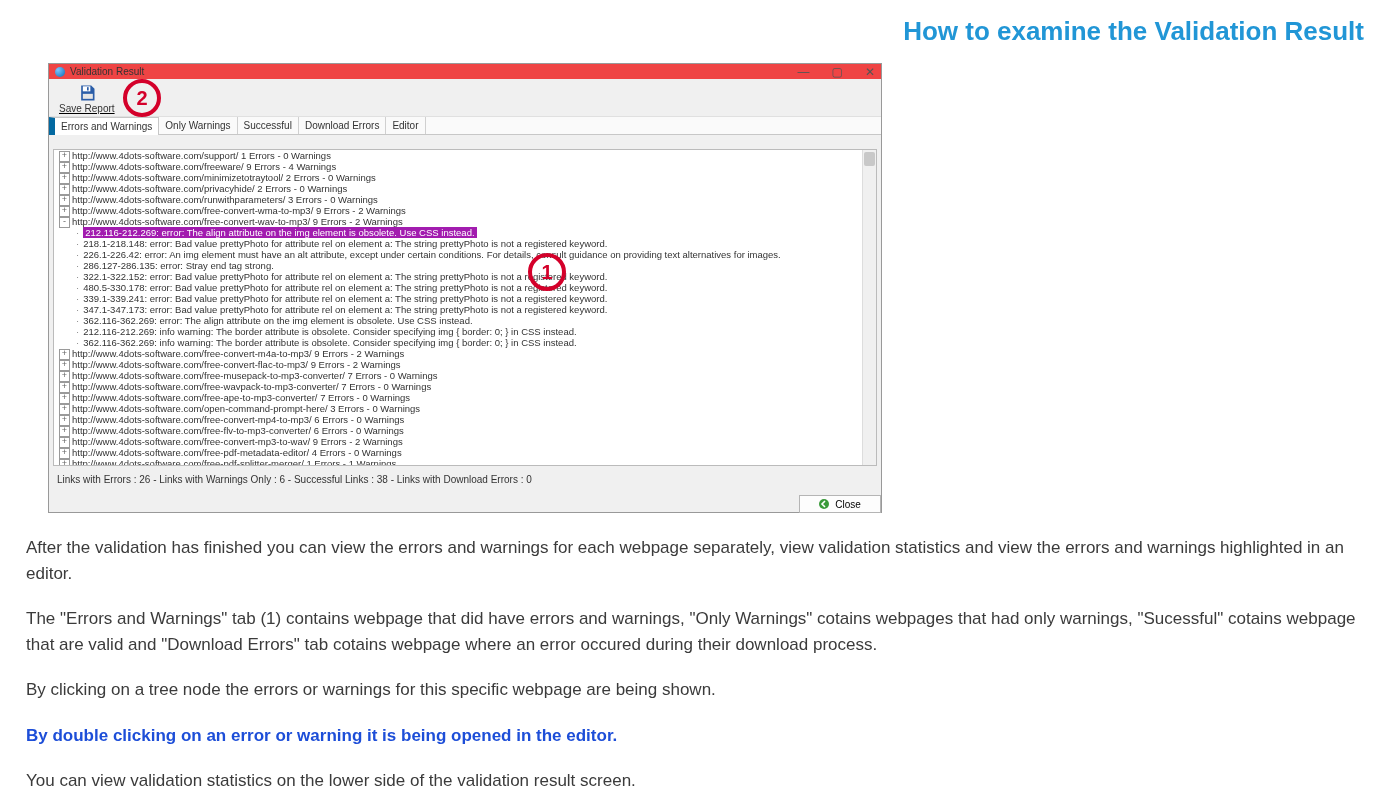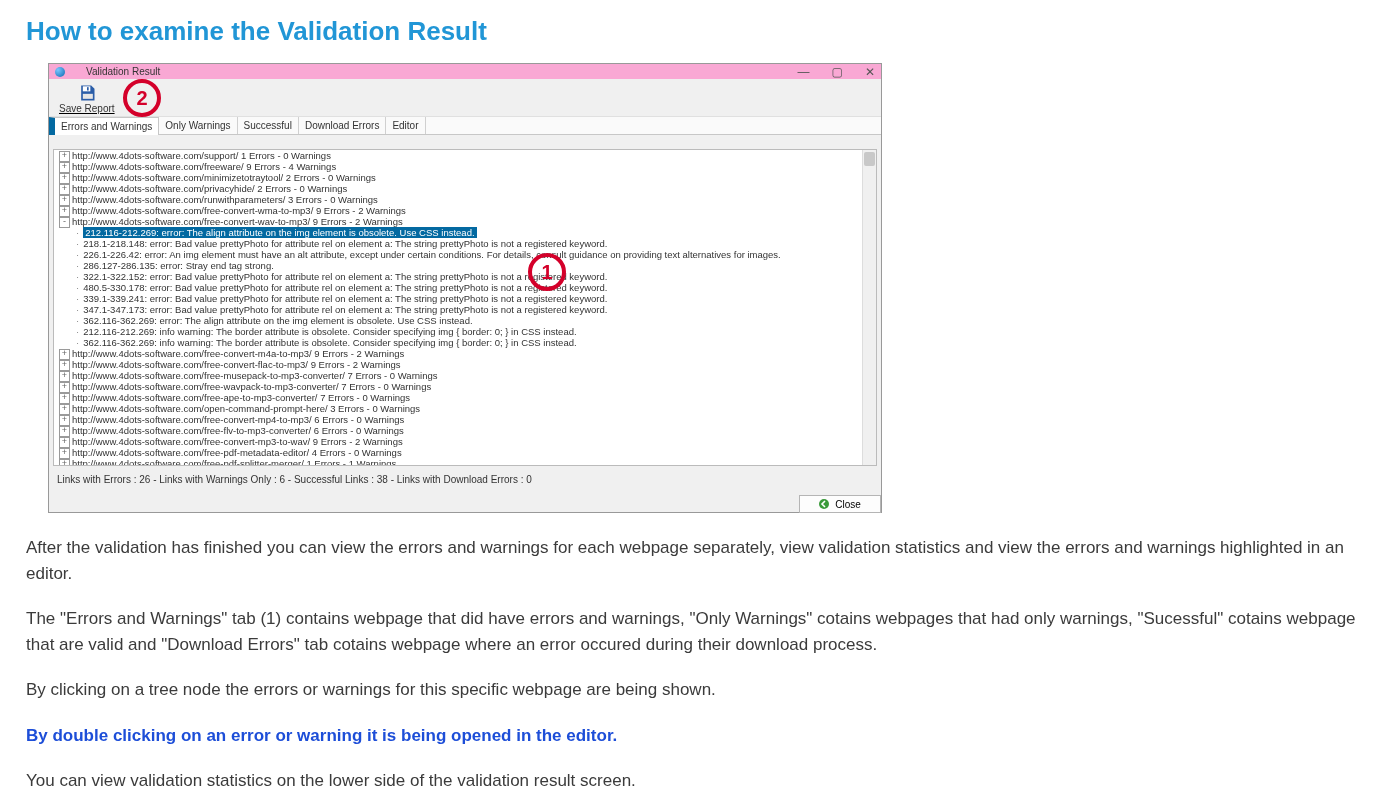--- a/index.html
+++ b/index.html
@@ -1,38 +1,38 @@
 <!DOCTYPE html>
 <html><head>
 <meta charset="utf-8">
 <style>
   html,body{margin:0;padding:0;font-family:"Segoe UI",Tahoma,sans-serif;background:#fff;color:#333;}
   body{width:1390px;}
   .page{padding:10px 26px 40px 26px;}
-  h1.heading{text-align:left;font-size:26px;font-weight:600;color:#2196d6;margin:6px 0 16px 0;}
+  h1.heading{text-align:right;font-size:26px;font-weight:600;color:#2196d6;margin:6px 0 16px 0;}
   .shot{width:832px;height:448px;border:1px solid #999;margin:0 0 22px 22px;background:#f0f0f0;position:relative;font-family:Tahoma,sans-serif;font-size:10px;color:#000;}
-  .titlebar{height:15px;background:#f9a8d4;display:flex;align-items:center;padding:0 6px;color:#333;gap:16px;}
+  .titlebar{height:15px;background:#ef4444;display:flex;align-items:center;padding:0 6px;color:#333;}
   .titlebar .favicon{width:10px;height:10px;border-radius:50%;background:radial-gradient(circle at 30% 30%,#7cc6ff,#0b6ab2);margin-right:5px;}
   .winctrl{position:absolute;right:6px;top:0;height:15px;display:flex;gap:22px;align-items:center;color:#555;font-size:12px;}
   .toolbar{background:#f0f0f0;height:37px;display:flex;align-items:flex-end;padding-left:6px;border-bottom:1px solid #e0e0e0;text-decoration:underline;}
   .tool{display:flex;flex-direction:column;align-items:center;font-size:10px;color:#333;padding:2px 4px;position:relative;}
   .save-icon svg{display:block;}
   .tabs{height:17px;background:#fafafa;border-bottom:1px solid #c7c7c7;display:flex;}
   .tab{font-size:10px;color:#333;padding:2px 6px 1px 6px;border-right:1px solid #d0d0d0;line-height:14px;}
   .tab.active{background:#fff;border-top:1px solid #c7c7c7;border-left:6px solid #0369a1;border-right:1px solid #c7c7c7;margin-bottom:-1px;}
   .tree-wrap{position:relative;margin:14px 4px 0 4px;height:315px;background:#fff;border:1px solid #bbb;overflow:hidden;}
   .tree{position:relative;height:100%;}
   .tree-scroll{position:absolute;right:0;top:0;bottom:0;width:13px;background:#f0f0f0;border-left:1px solid #ddd;}
   .thumb{position:absolute;left:1px;right:1px;top:2px;height:14px;background:#c8c8c8;border-radius:2px;}
   .ln{white-space:nowrap;line-height:11px;font-size:9.5px;color:#333;height:11px;}
   .ln .tgl{display:inline-block;width:9px;height:9px;border:1px solid #9a9a9a;line-height:7px;text-align:center;font-size:9px;margin:0 2px 0 0;vertical-align:middle;background:#fff;color:#666;}
   .lvl0{padding-left:5px;}
   .lvl1{padding-left:22px;}
   .lvl1::before{content:"·";color:#888;margin-right:4px;}
-  .sel{background:#0369a1;color:#fff;padding:0 2px;}
+  .sel{background:#a21caf;color:#fff;padding:0 2px;}
   .status{height:15px;margin:6px 4px 0 4px;font-size:10px;color:#333;padding-left:4px;display:flex;align-items:center;}
   .close-row{margin-top:8px;display:flex;justify-content:flex-end;}
   .close-btn{width:80px;height:16px;border:1px solid #b5b5b5;background:#fdfdfd;font-size:10px;display:flex;align-items:center;justify-content:center;gap:6px;}
   .close-btn .ci{width:10px;height:10px;}
   .callout{position:absolute;border:4px solid #d4002a;border-radius:50%;width:30px;height:30px;display:flex;align-items:center;justify-content:center;font-size:20px;font-weight:700;color:#d4002a;background:transparent;pointer-events:none;}
   .co1{left:479px;top:189px;}
   .co2{left:74px;top:15px;}
   .body-text p{font-size:17px;line-height:1.5;color:#3b3b3b;margin:0 0 20px 0;}
   .body-text p.bold{font-weight:700;color:#1d4ed8;}
 </style>

